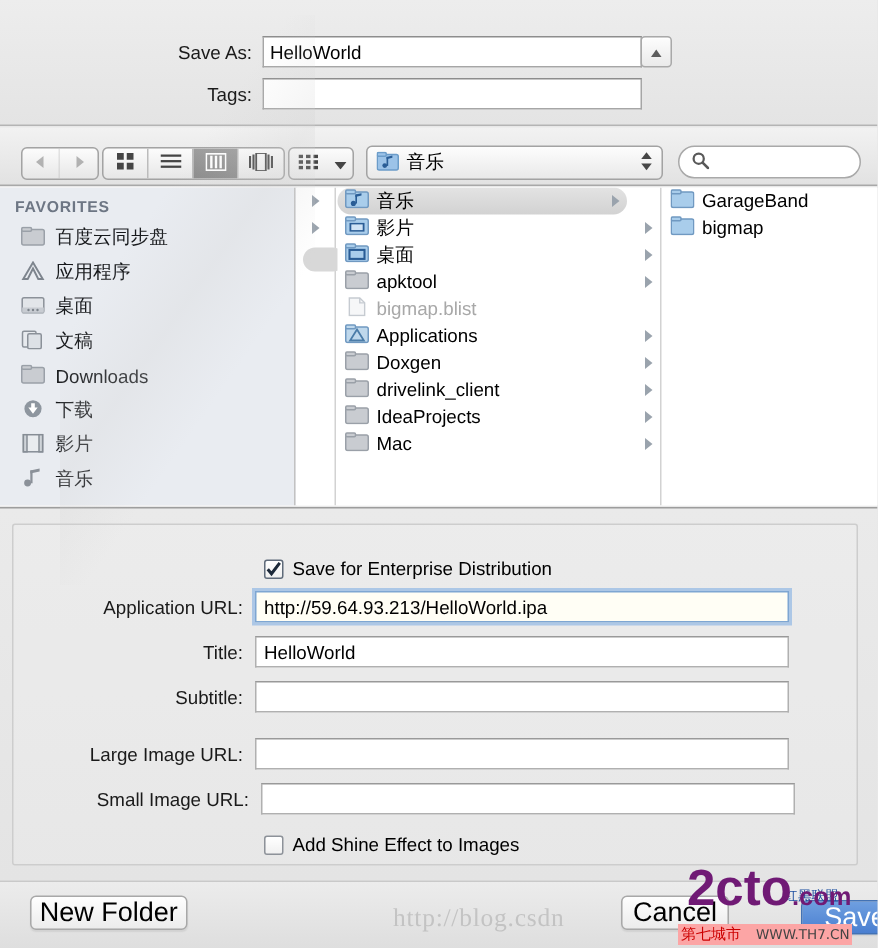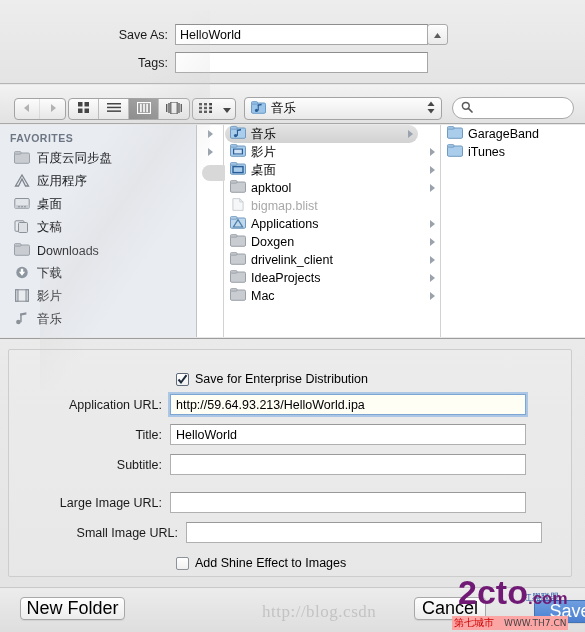--- a/index.html
+++ b/index.html
@@ -559,21 +559,21 @@
                 <rect x="0.5" y="2" width="15" height="10.3" rx="1.3" fill="#a9cdeb" stroke="#7099c1"></rect>
                 <rect x="0.5" y="0.7" width="6.5" height="2.4" rx=".8" fill="#a9cdeb" stroke="#7099c1"></rect>
               </svg></span>
             <span class="lbl">GarageBand</span>
           </div>
           <div class="crow">
             <span><svg width="16" height="13" viewBox="0 0 16 13">
                 <rect x="0.5" y="2" width="15" height="10.3" rx="1.3" fill="#a9cdeb" stroke="#7099c1"></rect>
                 <rect x="0.5" y="0.7" width="6.5" height="2.4" rx=".8" fill="#a9cdeb" stroke="#7099c1"></rect>
               </svg></span>
-            <span class="lbl">iTunes</span>
+            <span class="lbl">bigmap</span>
           </div>
         </div>
     </div>
 
   </div>
 
   <div class="accessory">
     <div class="panelbox"></div>
 
     <div class="ckrow" style="left:176px; top:33px;">
@@ -595,21 +595,21 @@
           <input class="finput" value="HelloWorld" style="">
         </div>
         <div class="frow" style="left: 24px; top: 115px;">
           <div class="flbl">Subtitle:</div>
           <input class="finput" style="">
         </div>
         <div class="frow" style="left: 24px; top: 153px;">
           <div class="flbl">Large Image URL:</div>
           <input class="finput" style="">
         </div>
-        <div class="frow" style="left: 40px; top: 183px;">
+        <div class="frow" style="left: 28px; top: 183px;">
           <div class="flbl">Small Image URL:</div>
           <input class="finput" style="">
         </div>
       </div>
 
     <div class="ckrow" style="left:176px; top:217px;">
       <span class="ckbox"></span>
       <span class="cklabel">Add Shine Effect to Images</span>
     </div>
   </div>

